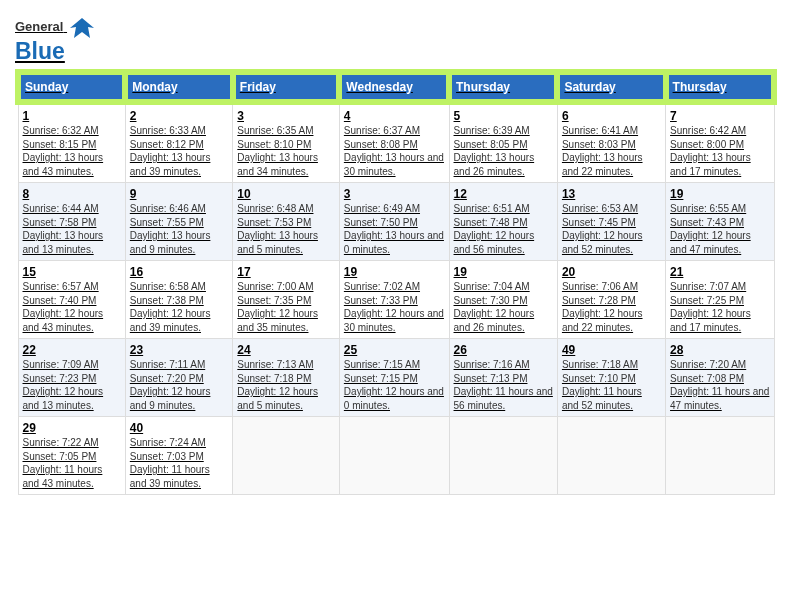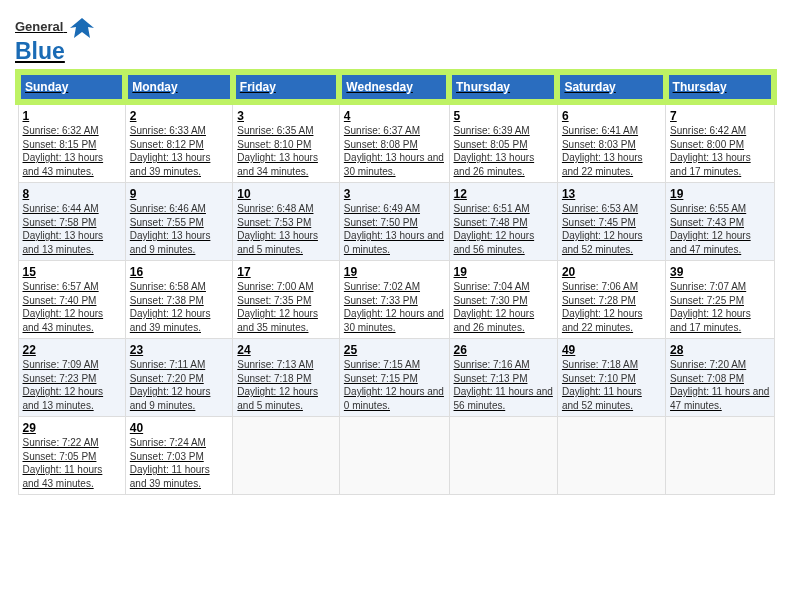--- a/index.html
+++ b/index.html
@@ -282,21 +282,21 @@
       </td>
           <td>
         <span class="day-num">20</span>
         <div class="day-info">
           Sunrise: 7:06 AM<br>
           Sunset: 7:28 PM<br>
           Daylight: 12 hours and 22 minutes.
         </div>
       </td>
           <td>
-        <span class="day-num">39</span>
+        <span class="day-num">21</span>
         <div class="day-info">
           Sunrise: 7:07 AM<br>
           Sunset: 7:25 PM<br>
           Daylight: 12 hours and 17 minutes.
         </div>
       </td>
         </tr>
         <tr>
           <td>
         <span class="day-num">22</span>

